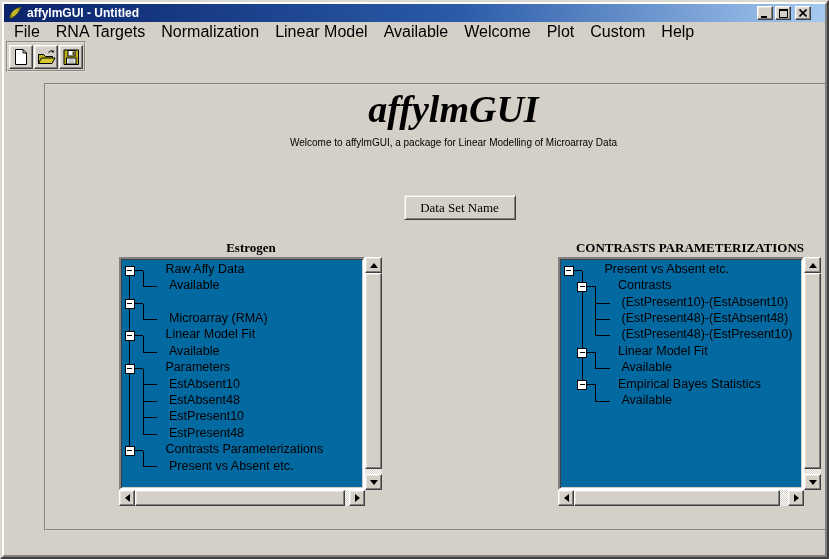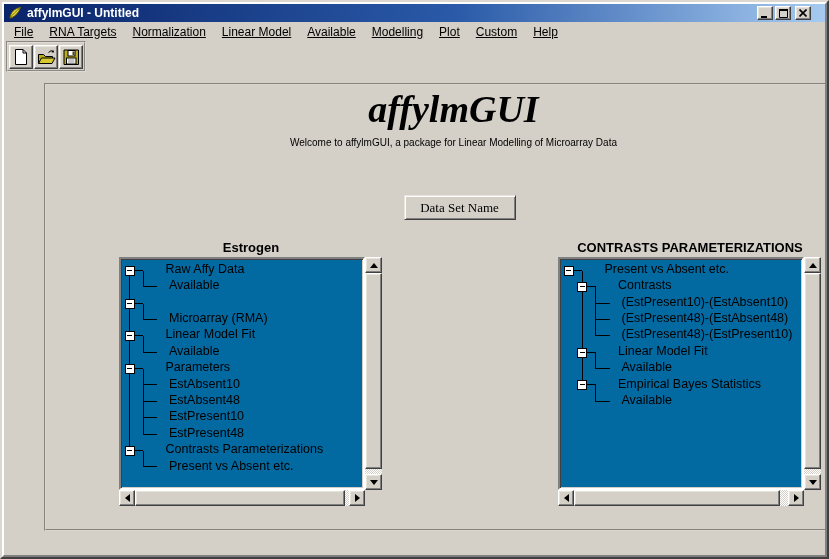--- a/index.html
+++ b/index.html
@@ -15,41 +15,41 @@
   .title-text{color:#ffffff;font-weight:bold;font-size:12px;margin-left:5px;flex:1;white-space:nowrap;}
   .win-buttons{display:flex;gap:2px;margin-right:12px;}
   .win-btn{width:16px;height:14px;background:#d4d0c8;box-sizing:border-box;
     border:1px solid;border-color:#ffffff #404040 #404040 #ffffff;
     box-shadow:inset -1px -1px 0 #808080,inset 1px 1px 0 #e8e4dc;
     display:flex;align-items:center;justify-content:center;padding:0;}
   .win-btn.close{margin-left:2px;}
 
   
   .menubar{height:19px;display:flex;align-items:center;padding-left:2px;background:#d4d0c8;}
-  .menu-item{font-size:12px;padding:2px 8px;white-space:nowrap;text-decoration:underline;}
+  .menu-item{font-size:16px;padding:2px 8px;white-space:nowrap;}
 
   
   .toolbar-frame{position:absolute;left:2px;top:37px;height:31px;box-sizing:border-box;
     border:2px groove #e0dcd4;display:flex;align-items:center;padding:1px;gap:1px;background:#d4d0c8;}
   .tool-btn{width:24px;height:24px;background:#d4d0c8;box-sizing:border-box;padding:0;
     border:1px solid;border-color:#ffffff #404040 #404040 #ffffff;
     box-shadow:inset -1px -1px 0 #808080,inset 1px 1px 0 #e8e4dc;
     display:flex;align-items:center;justify-content:center;}
 
   
   .main-frame{position:absolute;left:1px;width:819px;top:79px;height:448px;box-sizing:border-box;
     border:2px groove #dad6ce;margin-left:39px;}
   .app-title{position:absolute;top:2px;left:0;right:0;text-align:center;
     font-family:"Liberation Serif",serif;font-style:italic;font-weight:bold;font-size:38px;line-height:44px;}
   .welcome{position:absolute;top:52px;left:0;right:0;text-align:center;font-size:10px;}
   .dataset-btn{position:absolute;top:110px;left:50%;transform:translateX(-50%);margin-left:6px;
     width:112px;height:25px;background:#d4d0c8;font-size:13px;font-family:Liberation Serif, serif;
     border:1px solid;border-color:#e8e4dc #404040 #404040 #e8e4dc;
     box-shadow:inset 1px 1px 0 #ffffff,inset -1px -1px 0 #808080;}
-  .tree-header{position:absolute;top:155px;width:264px;text-align:center;font-weight:bold;font-size:13px;white-space:nowrap;}
+  .tree-header{position:absolute;top:155px;width:264px;text-align:center;font-weight:bold;font-size:13px;white-space:nowrap;font-family:Liberation Serif, serif;}
   .th-left{left:73px;} .th-right{left:512px;}
 
   
   .tree-widget{position:absolute;top:172px;width:264px;height:250px;display:grid;
     grid-template-columns:246px 17px;grid-template-rows:233px 16px;}
   .tw-left{left:73px;} .tw-right{left:512px;}
   .tree-viewport{background:#0369a1;box-sizing:border-box;position:relative;overflow:hidden;
     border:2px solid;border-color:#808080 #ffffff #ffffff #808080;
     box-shadow:inset 1px 1px 0 #404040,inset -1px -1px 0 #d4d0c8;text-align:right;}
   .tree-lines{position:absolute;left:0;top:0;}
@@ -109,21 +109,21 @@
           </button>
         </span>
     </div>
 
     <div class="menubar" id="menubar">
         <span class="menu-item">File</span>
         <span class="menu-item">RNA Targets</span>
         <span class="menu-item">Normalization</span>
         <span class="menu-item">Linear Model</span>
         <span class="menu-item">Available</span>
-        <span class="menu-item">Modelling</span>
+        <span class="menu-item">Welcome</span>
         <span class="menu-item">Plot</span>
         <span class="menu-item">Custom</span>
         <span class="menu-item">Help</span>
       </div>
 
     <div class="toolbar-frame" id="toolbar">
         <button class="tool-btn">
           <span style="display:flex">
             <svg width="20" height="20" viewBox="0 0 20 20">
               <path d="M4.5 2.5 h7.5 l3.5 3.5 v11.5 h-11 z" fill="#fff" stroke="#000"></path>

